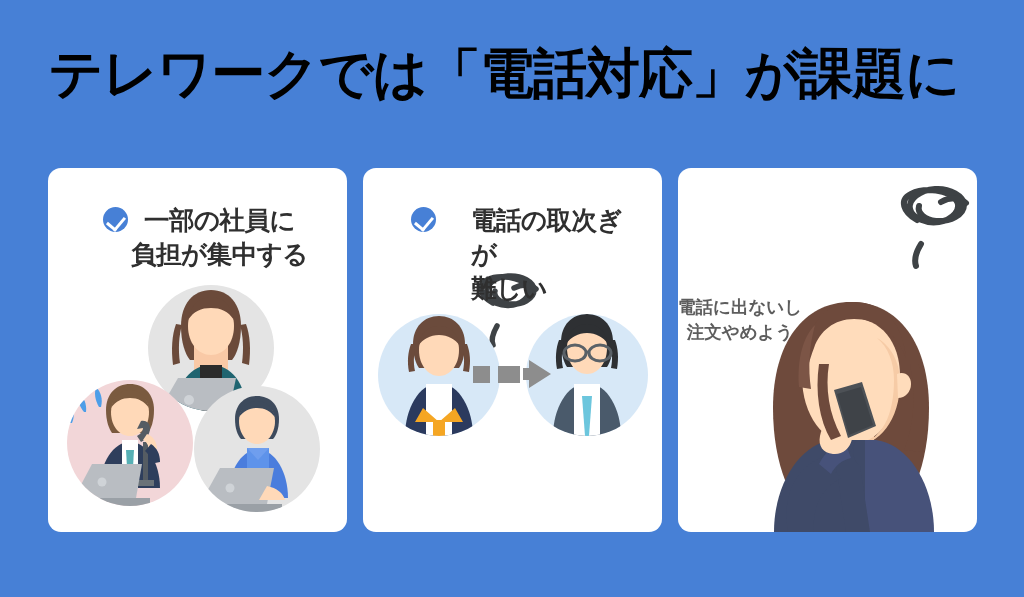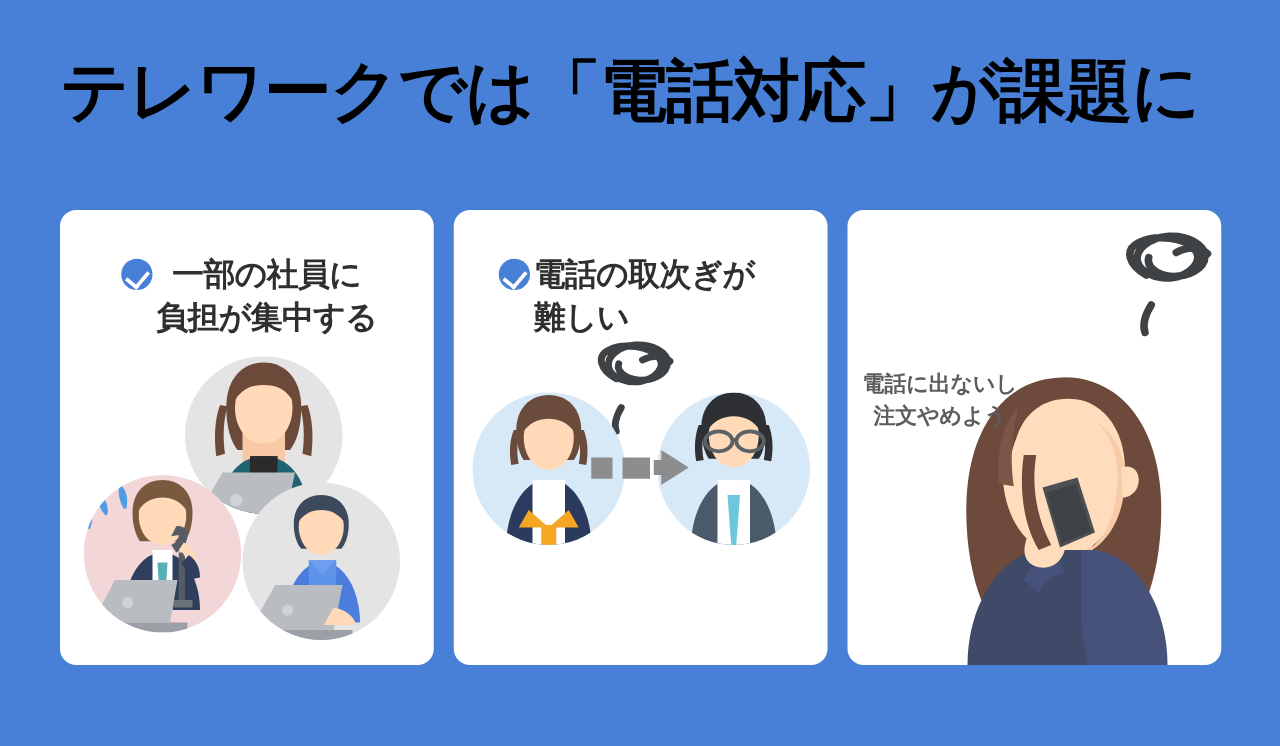--- a/index.html
+++ b/index.html
@@ -33,21 +33,21 @@
     border-radius:13px;
     width:299px;
     height:364px;
     position:relative;
     overflow:hidden;
     flex:0 0 auto;
   }
   .card-head {
     position:absolute;
     top:36px;
-    left:4px; right:0;
+    left:16px; right:0;
     padding:0 18px;
     display:flex;
     align-items:flex-start;
     justify-content:center;
   }
   .card-head.left { justify-content:flex-start; padding-left:32px; }
   .check-icon {
     flex:0 0 auto;
     width:25px; height:25px;
     border-radius:50%;
@@ -67,25 +67,25 @@
   }
   .card-title {
     color:#2f2f2f;
     font-size:25.5px;
     font-weight:bold;
     line-height:1.33;
     letter-spacing:-0.5px;
     white-space:pre-line;
   }
   .card-title.center { text-align:center; }
-  .card-title.left { text-align:left; }
+  .card-title.left { text-align:left;margin-left:32px; }
   .sub-text {
     position:absolute;
     top:127px;
-    left:12px;
+    left:0;
     color:#5d5d5d;
     font-size:17.5px;
     font-weight:bold;
     line-height:1.45;
     text-align:center;
     white-space:pre-line;
     z-index:5;
   }
   .art { position:absolute; inset:0; }
   svg { display:block; }

